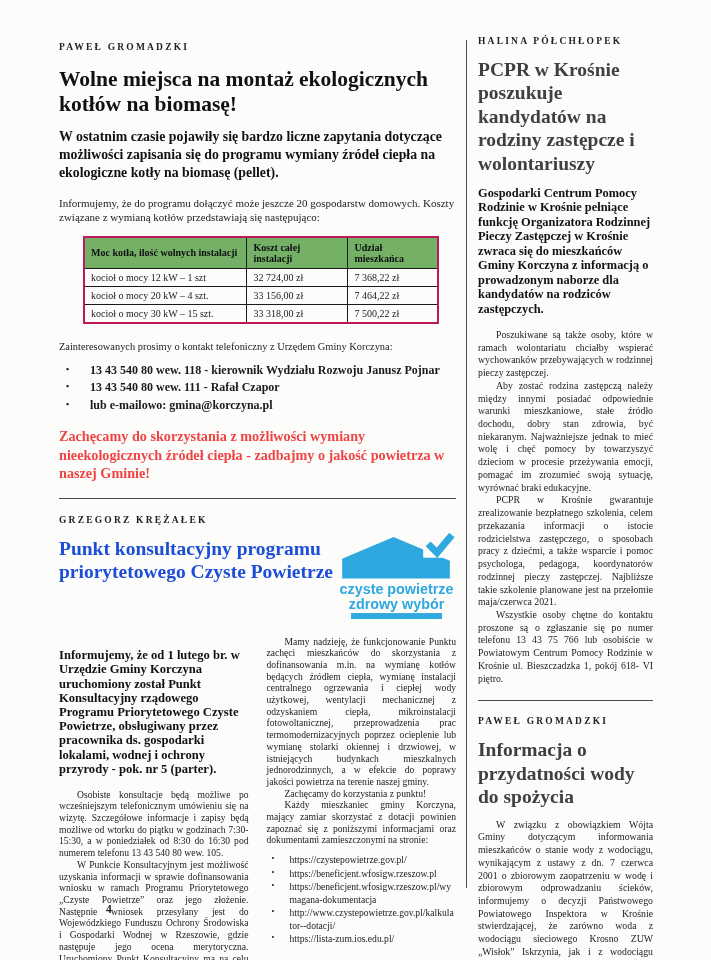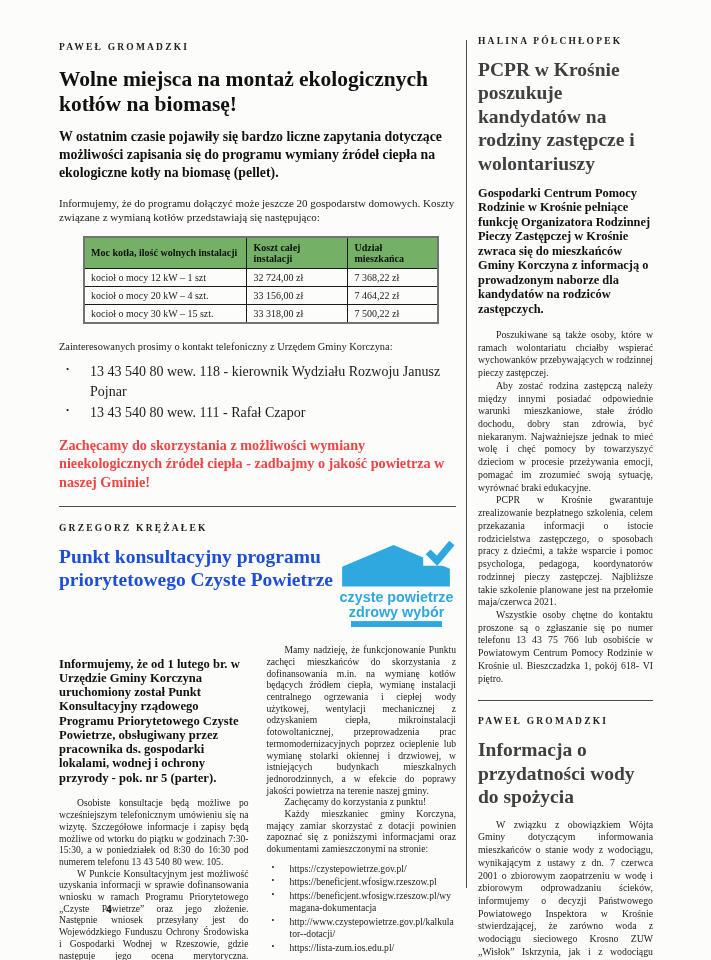--- a/index.html
+++ b/index.html
@@ -19,31 +19,31 @@
   .author{
     font-size:9.5px;font-weight:bold;letter-spacing:2.2px;
     color:#222;text-transform:uppercase;
   }
   .headline-1{font-size:21.5px;font-weight:bold;line-height:1.14;margin:13px 0 0;color:#111;}
   .lead-1{font-size:13.8px;font-weight:bold;line-height:1.3;margin-top:12px;color:#111;}
   .intro{font-size:11px;line-height:1.32;margin-top:11px;}
 
   table.costs{
     border-collapse:collapse;margin:9px 0 0 24px;width:356px;
-    font-size:10px;border:2px solid #737373;
+    font-size:10px;border:2px solid #be185d;
   }
   table.costs th{
     background:#74b166;border:1.5px solid #1a1a1a;
     text-align:left;padding:4px 6px;font-size:10px;color:#0e0e0e;
   }
   table.costs td{border:1.5px solid #1a1a1a;padding:3px 6px;}
   table.costs .c1{width:172px;} table.costs .c2{width:98px;} table.costs .c3{width:82px;}
 
   .contact-intro{font-size:10.4px;margin-top:17px;}
-  ul.bullets{list-style:none;margin:8px 0 0;padding:0;font-size:14px;line-height:1.45;}
+  ul.bullets{list-style:none;margin:8px 0 0;padding:0;font-size:12px;line-height:1.45;font-weight:bold;}
   ul.bullets li{position:relative;padding-left:31px;}
   ul.bullets li::before{content:"•";position:absolute;left:7px;font-size:9px;top:1px;}
 
   .closing-1{font-size:14.2px;font-weight:bold;line-height:1.3;margin-top:13px;color:#ef4444;}
 
   hr.rule{border:none;border-top:1px solid #4a4a4a;margin:15px 0 0;}
   .left-section .author-2{margin-top:16px;display:block;}
 
   .title-row{display:flex;align-items:flex-start;margin-top:8px;}
   .headline-2{font-size:19.5px;font-weight:bold;line-height:1.18;margin:4px 0 0;width:278px;color:#1d4ed8;}
@@ -105,20 +105,21 @@
             <td>33 318,00 zł</td>
             <td>7 500,22 zł</td>
           </tr>
         </tbody>
       </table>
 
       <p class="contact-intro">Zainteresowanych prosimy o kontakt telefoniczny z Urzędem Gminy Korczyna:</p>
       <ul class="bullets">
         <li>13 43 540 80 wew. 118 - kierownik Wydziału Rozwoju Janusz Pojnar</li>
         <li>13 43 540 80 wew. 111 - Rafał Czapor</li>
+        <li>lub e-mailowo: gmina@korczyna.pl</li>
       </ul>
       <p class="closing-1">Zachęcamy do skorzystania z możliwości wymiany nieekologicznych źródeł ciepła - zadbajmy o jakość powietrza w naszej Gminie!</p>
     </div>
 
     <hr class="rule">
 
     <div>
       <span class="author author-2">GRZEGORZ KRĘŻAŁEK</span>
 
       <div class="title-row">

